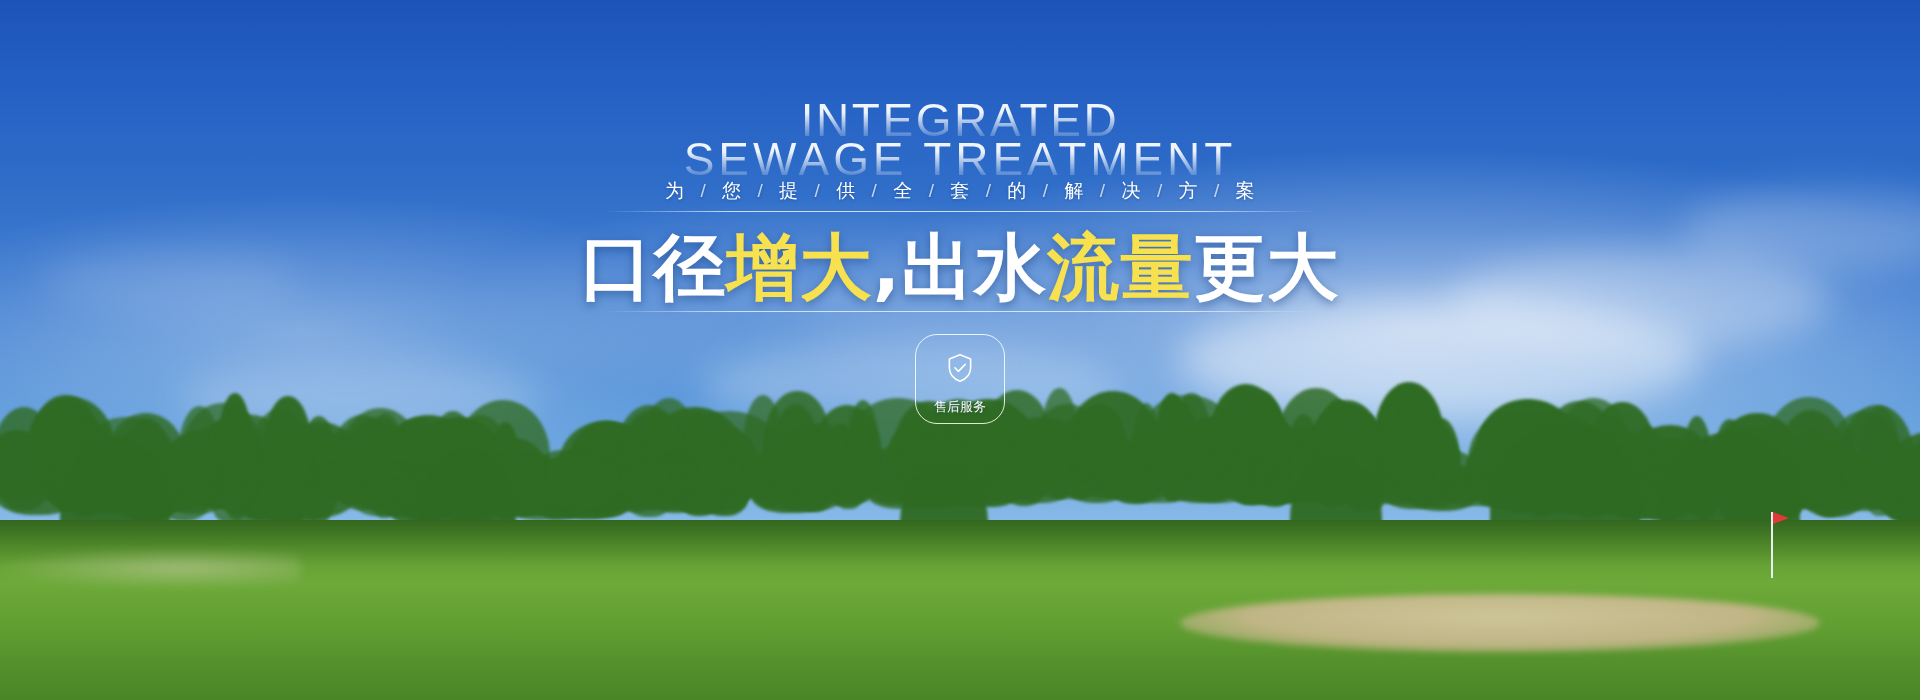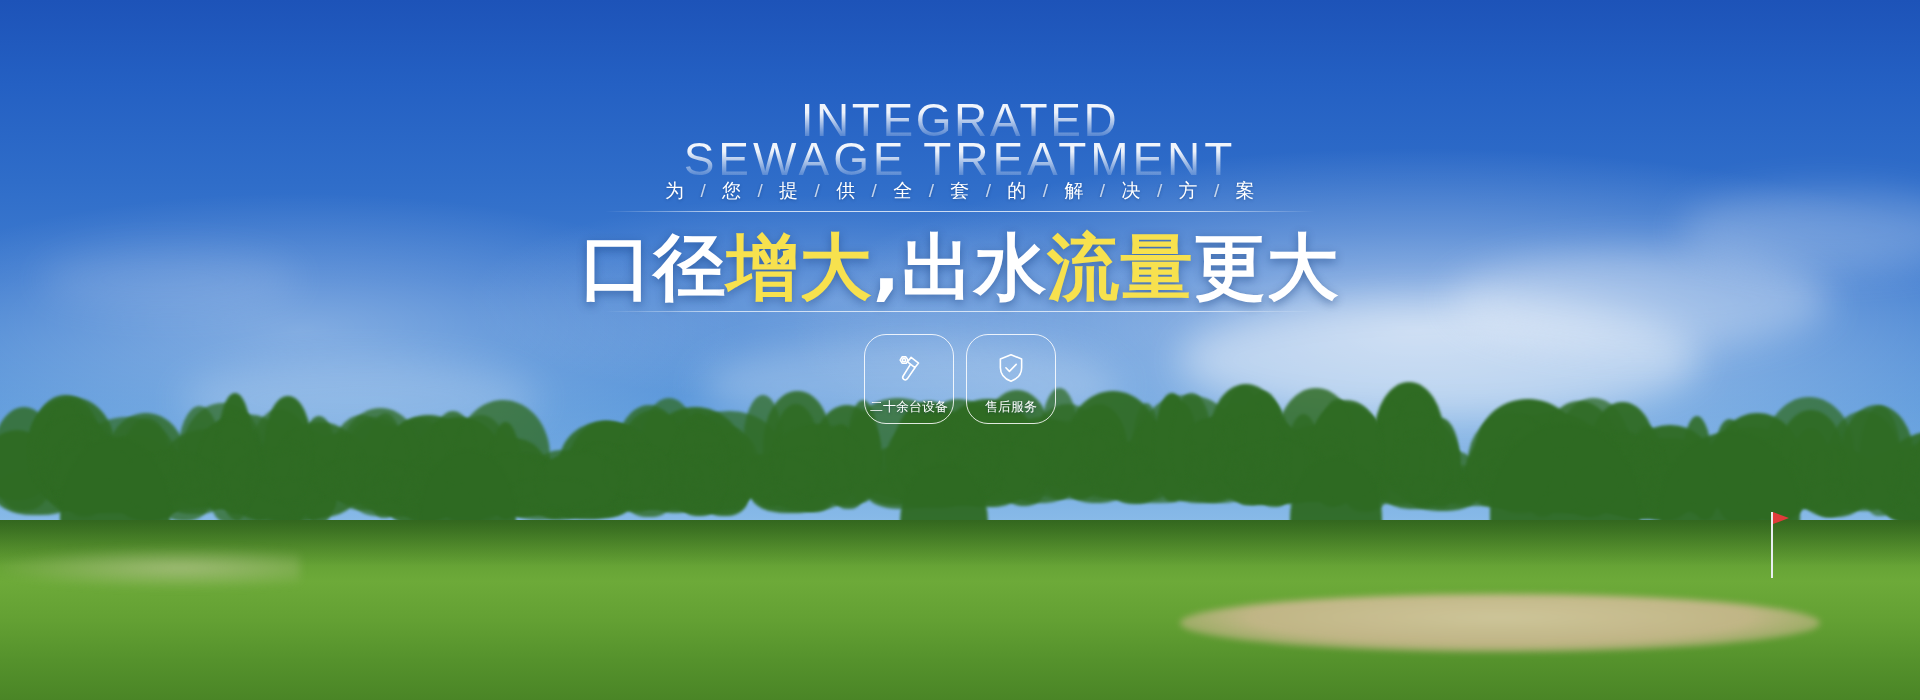--- a/index.html
+++ b/index.html
@@ -513,31 +513,20 @@
     <div class="slashrow" id="slashrow"><span class="ch">为</span><span class="sl">/</span><span class="ch">您</span><span class="sl">/</span><span class="ch">提</span><span class="sl">/</span><span class="ch">供</span><span class="sl">/</span><span class="ch">全</span><span class="sl">/</span><span class="ch">套</span><span class="sl">/</span><span class="ch">的</span><span class="sl">/</span><span class="ch">解</span><span class="sl">/</span><span class="ch">决</span><span class="sl">/</span><span class="ch">方</span><span class="sl">/</span><span class="ch">案</span></div>
     <div class="rule"></div>
 
     <div class="headline" id="headline"><span class="hw" style="color: rgb(255, 255, 255);">口径</span><span class="hy" style="color: rgb(247, 225, 78);">增大</span><span class="hw" style="color: rgb(255, 255, 255);">,</span><span class="hw" style="color: rgb(255, 255, 255);">出水</span><span class="hy" style="color: rgb(247, 225, 78);">流量</span><span class="hw" style="color: rgb(255, 255, 255);">更大</span></div>
     <div class="rule2"></div>
 
     <div class="badges" id="badges">
         <div class="badge">
           <span class="ico">
             <svg viewBox="0 0 32 32" fill="none" stroke="#ffffff" stroke-width="1.5" stroke-linecap="round" stroke-linejoin="round">
-              <path d="M9.5 5.5 l3.6 0 2 3 -1.8 3.1 -3.6 0 -2 -3 z"></path>
-              <circle cx="11.3" cy="8.6" r="1.5"></circle>
-              <path d="M18 6 l7 5.4 -3.4 4.2 -7 -5.4 z"></path>
-              <path d="M17.2 12.8 L10.5 23.5 a2.4 2.4 0 0 0 .6 3.2 2.4 2.4 0 0 0 3.3 -.5 l7 -10.2"></path>
-            </svg>
-          </span>
-          <span class="lbl">二十余台设备</span>
-        </div>
-        <div class="badge">
-          <span class="ico">
-            <svg viewBox="0 0 32 32" fill="none" stroke="#ffffff" stroke-width="1.5" stroke-linecap="round" stroke-linejoin="round">
               <path d="M16 3.5 L26 7.5 v8.2 c0 6.4 -4.4 10.6 -10 12.8 -5.6 -2.2 -10 -6.4 -10 -12.8 V7.5 z"></path>
               <path d="M11.2 15.8 l3.3 3.4 6.4 -6.6"></path>
             </svg>
           </span>
           <span class="lbl">售后服务</span>
         </div>
       </div>
 
   </div>
 </div>

